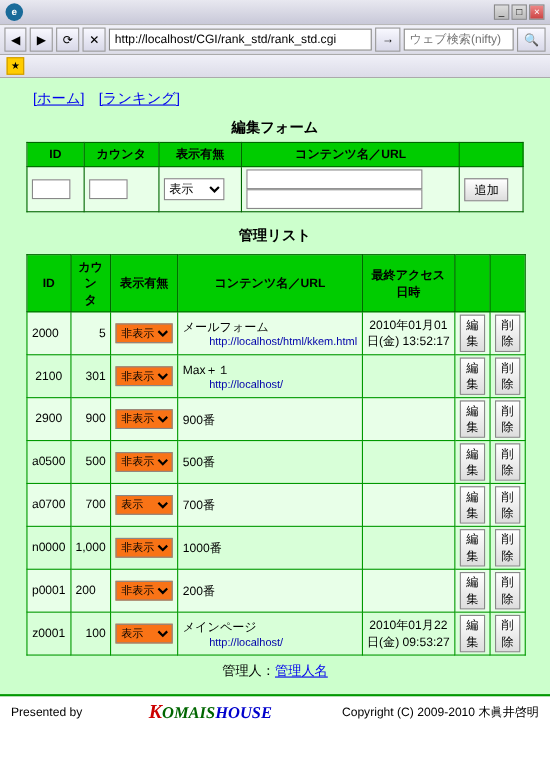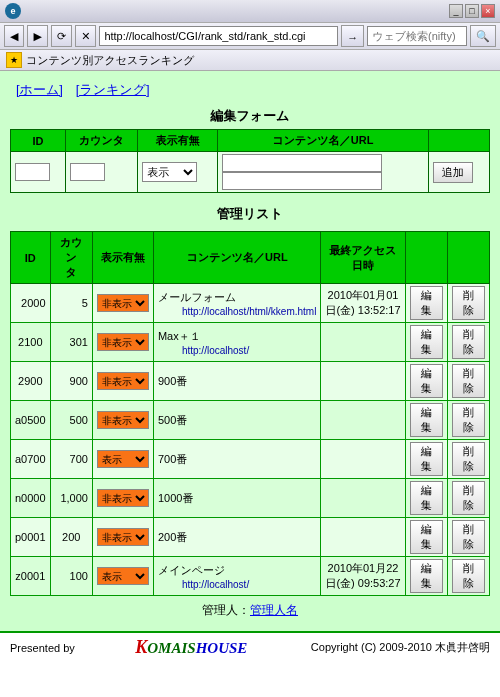--- a/index.html
+++ b/index.html
@@ -92,21 +92,21 @@
       background: #ffcc00;
       border: 1px solid #cc9900;
       display: inline-flex; align-items: center; justify-content: center;
       font-size: 9px;
     }
 
     
     .page-content {
       background: #ccffcc;
       min-height: 560px;
-      padding: 6px 10px;
+      padding: 6px 24px;
     }
 
     
     .nav-links {
       padding: 4px 6px 4px 6px;
       font-size: 13px;
     }
     .nav-links a {
       color: #0000ee;
       text-decoration: underline;
@@ -278,21 +278,20 @@
   <button class="nav-btn">⟳</button>
   <button class="nav-btn">✕</button>
   <input class="address-bar" type="text" value="http://localhost/CGI/rank_std/rank_std.cgi" style="">
   <button class="nav-btn">→</button>
   <input class="search-bar" type="text" placeholder="ウェブ検索(nifty)" style="">
   <button class="nav-btn">🔍</button>
 </div>
 
 <div class="browser-favorites-bar">
   <span class="fav-icon">★</span>
-  <span>コンテンツ別アクセスランキング</span>
 </div>
 
 <div class="page-content">
 
   <div class="nav-links">
     <a href="#">[ホーム]</a>　<a href="#">[ランキング]</a>
   </div>
 
   <div class="section-title">編集フォーム</div>
 
@@ -341,21 +340,21 @@
         <th>表示有無</th>
         <th>コンテンツ名／URL</th>
         <th>最終アクセス<br>日時</th>
         <th></th>
         <th></th>
       </tr>
     </thead>
     <tbody id="list-tbody">
 
     <tr>
-    <td style="text-align:right;">2000</td>
+    <td style="text-align:left;">2000</td>
     <td style="text-align:right;">5</td>
     <td style="text-align:center;">
       <select class="display-select">
         <option>非表示</option>
       </select>
     </td>
     <td>
       <span>メールフォーム</span>
       <br><span class="url-text">http://localhost/html/kkem.html</span>
     </td>
@@ -462,21 +461,21 @@
     <td class="last-access"></td>
     <td style="text-align:center;">
       <button class="edit-btn">編集</button>
     </td>
     <td style="text-align:center;">
       <button class="del-btn">削除</button>
     </td>
   </tr>
         <tr>
     <td style="text-align:center;">p0001</td>
-    <td style="text-align:center;">200</td>
+    <td style="text-align:left;">200</td>
     <td style="text-align:center;">
       <select class="display-select">
         <option>非表示</option>
       </select>
     </td>
     <td>
       <span>200番</span>
       
     </td>
     <td class="last-access"></td>

